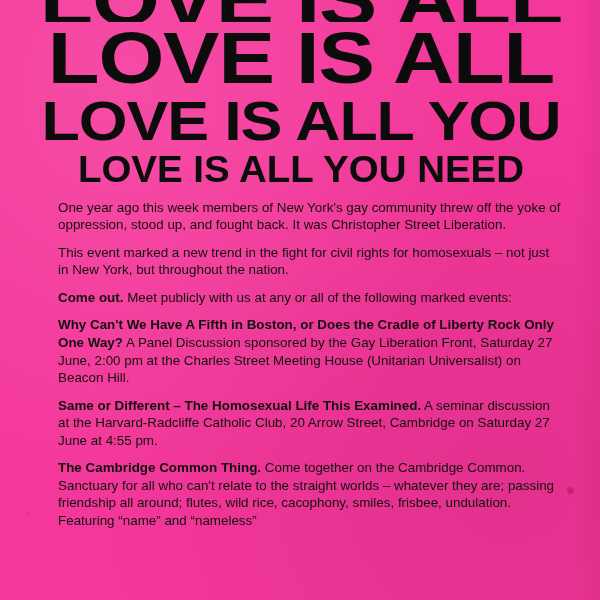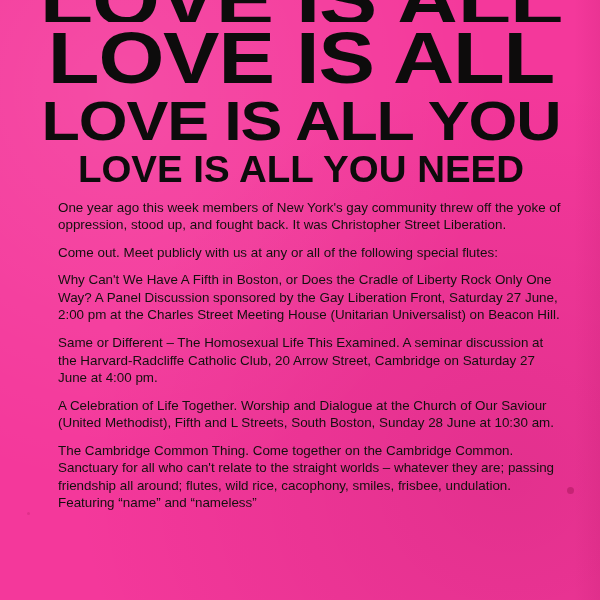--- a/index.html
+++ b/index.html
@@ -73,21 +73,21 @@
     color: #14100f;
   }
   .body-copy p {
     margin: 0 0 10px 0;
     max-width: 505px;
   }
   .body-copy p:last-child {
     margin-bottom: 0;
   }
   .b {
-    font-weight: normal;
+    font-weight: bold;
   }
   .lead {
     font-weight: normal;
   }
   .clip-bottom {
     position: absolute;
     left: 0;
     right: 0;
     bottom: 0;
     height: 0px;
@@ -119,30 +119,30 @@
     <div class="hl hl2">LOVE IS ALL</div>
     <div class="hl hl3">LOVE IS ALL YOU</div>
     <div class="hl hl4">LOVE IS ALL YOU NEED</div>
   </div>
 
   <div class="body-copy">
     <p>
       <span class="b"></span><span class="lead">One year ago this week members of New York's gay community threw off the yoke of oppression, stood up, and fought back. It was Christopher Street Liberation.</span>
     </p>
     <p>
-      <span class="b">Come out.</span><span class="lead"> Meet publicly with us at any or all of the following special flutes:</span>
+      <span class="b"></span><span class="lead">This event marked a new trend in the fight for civil rights for homosexuals – not just in New York, but throughout the nation.</span>
+    </p>
+    <p>
+      <span class="b">Come out.</span><span class="lead"> Meet publicly with us at any or all of the following marked events:</span>
     </p>
     <p>
       <span class="b">Why Can't We Have A Fifth in Boston, or Does the Cradle of Liberty Rock Only One Way?</span><span class="lead"> A Panel Discussion sponsored by the Gay Liberation Front, Saturday 27 June, 2:00 pm at the Charles Street Meeting House (Unitarian Universalist) on Beacon Hill.</span>
     </p>
     <p>
-      <span class="b">Same or Different – The Homosexual Life This Examined.</span><span class="lead"> A seminar discussion at the Harvard-Radcliffe Catholic Club, 20 Arrow Street, Cambridge on Saturday 27 June at 4:00 pm.</span>
-    </p>
-    <p>
-      <span class="b">A Celebration of Life Together.</span><span class="lead"> Worship and Dialogue at the Church of Our Saviour (United Methodist), Fifth and L Streets, South Boston, Sunday 28 June at 10:30 am.</span>
+      <span class="b">Same or Different – The Homosexual Life This Examined.</span><span class="lead"> A seminar discussion at the Harvard-Radcliffe Catholic Club, 20 Arrow Street, Cambridge on Saturday 27 June at 4:55 pm.</span>
     </p>
     <p>
       <span class="b">The Cambridge Common Thing.</span><span class="lead"> Come together on the Cambridge Common. Sanctuary for all who can't relate to the straight worlds – whatever they are; passing friendship all around; flutes, wild rice, cacophony, smiles, frisbee, undulation. Featuring “name” and “nameless”</span>
     </p>
   </div>
 
   <div class="edge-shade"></div>
   <div class="speck" style="left:567px; top:487px; width:7px; height:7px;"></div>
   <div class="speck" style="left:27px; top:512px; width:3px; height:3px; opacity:0.5;"></div>
   <div class="clip-bottom"></div>

